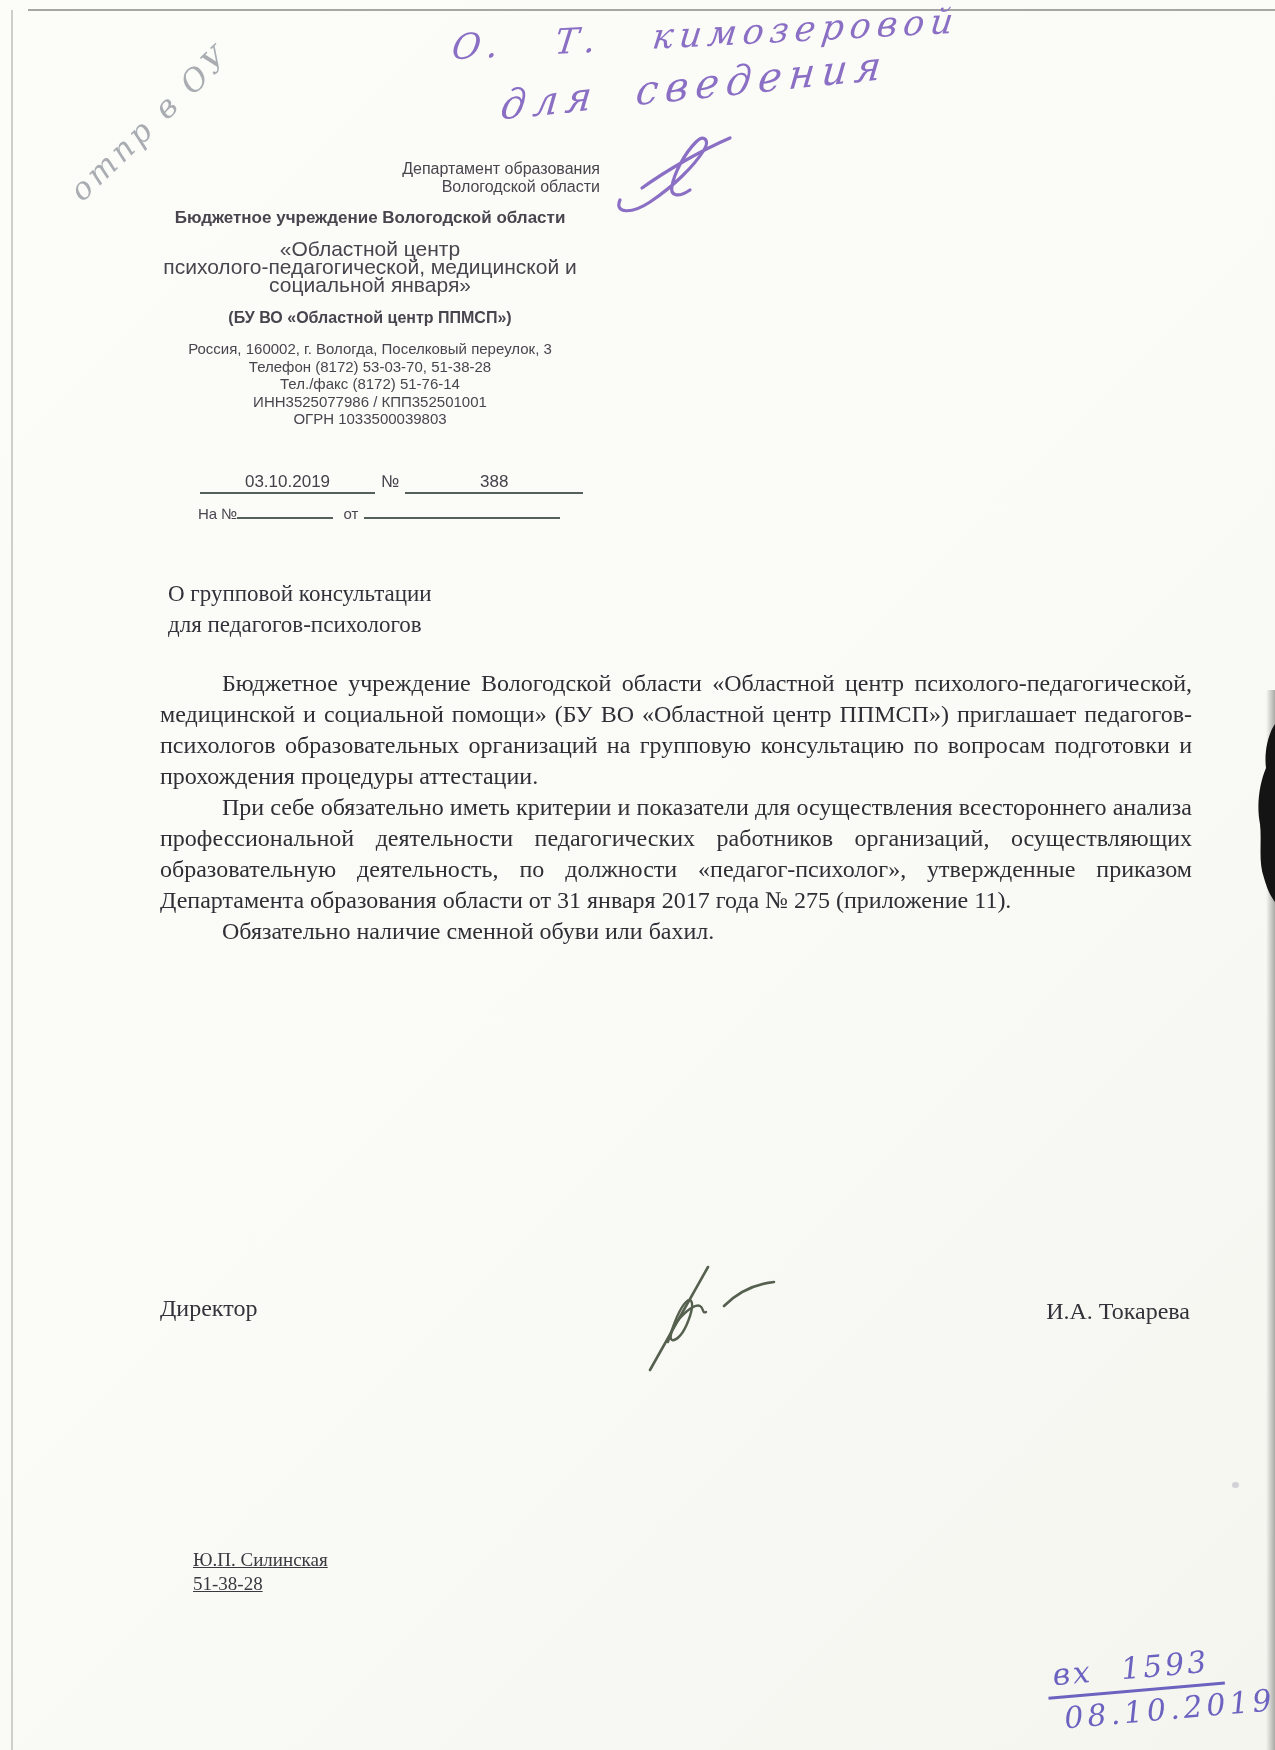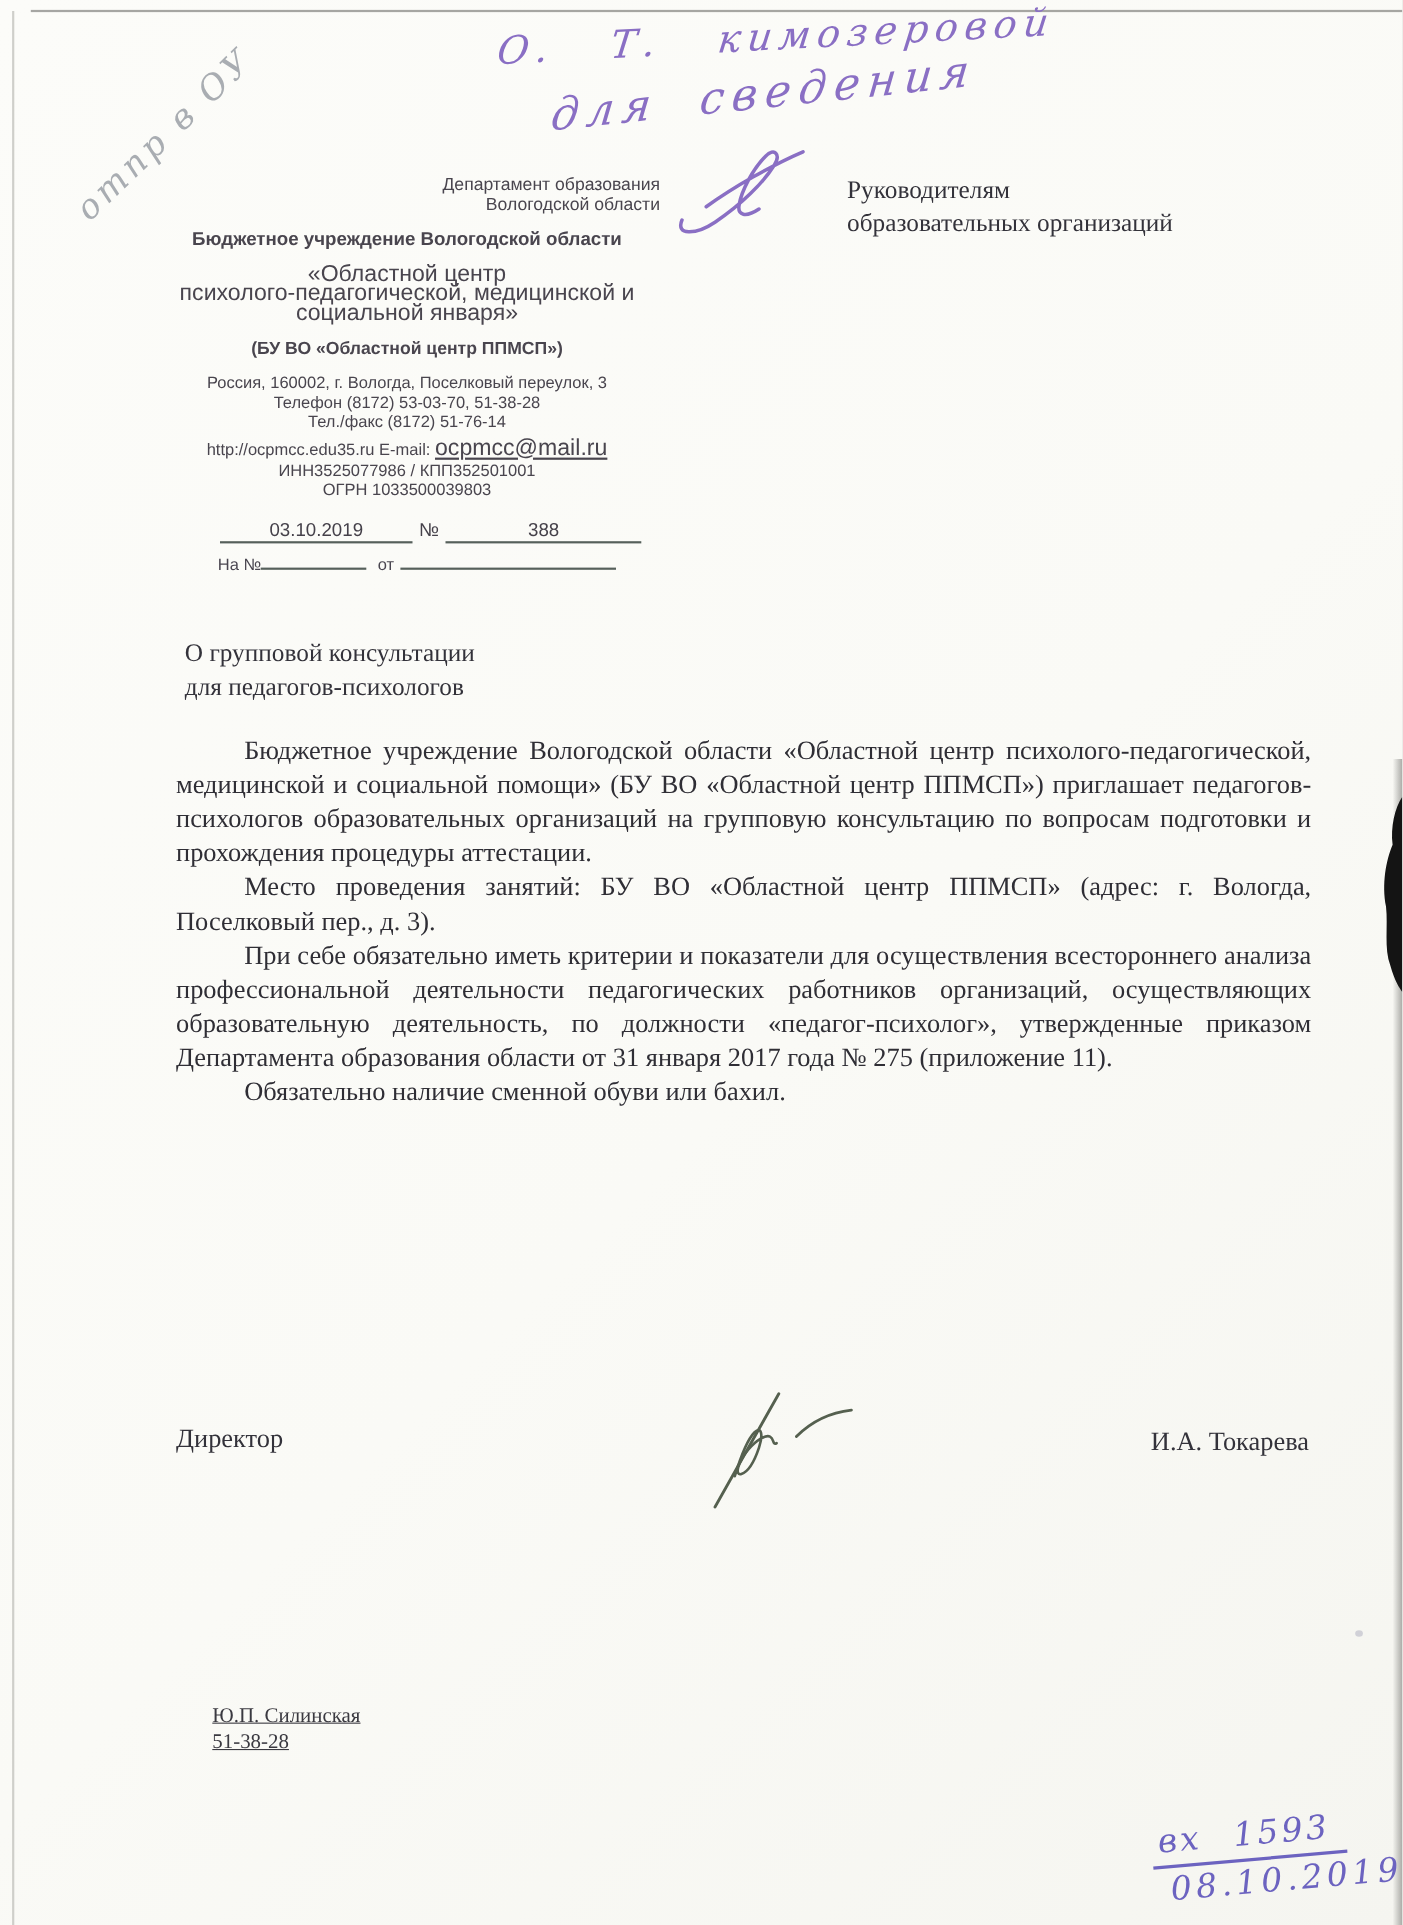--- a/index.html
+++ b/index.html
@@ -118,46 +118,40 @@
     <div class="lh-dept">Департамент образования</div>
     <div class="lh-dept">Вологодской области</div>
     <div class="lh-org">Бюджетное учреждение Вологодской области</div>
     <div class="lh-name">«Областной центр</div>
     <div class="lh-name" style="margin-top:0;">психолого-педагогической, медицинской и</div>
     <div class="lh-name" style="margin-top:0;">социальной января»</div>
     <div class="lh-abbr">(БУ ВО «Областной центр ППМСП»)</div>
     <div class="lh-addr">Россия, 160002,  г. Вологда, Поселковый переулок, 3</div>
     <div class="lh-addr" style="margin-top:0;">Телефон (8172) 53-03-70, 51-38-28</div>
     <div class="lh-addr" style="margin-top:0;">Тел./факс (8172) 51-76-14</div>
-    <div class="lh-web"><span>http://ocpmcc.edu35.ru E-mail: </span><span class="lh-email">ocpmcc@mail.ru</span></div>
     <div class="lh-codes">ИНН3525077986 / КПП352501001</div>
     <div class="lh-codes">ОГРН 1033500039803</div>
   </div>
 
   <div class="ref-row date-row">
     <span class="useg useg-date">03.10.2019</span><span class="nsign">№</span><span class="useg useg-num">388</span>
   </div>
 
   <div class="ref-row na-row">
     <span>На №</span><span class="useg useg-na"></span><span class="ot-label">от</span><span class="useg useg-ot"></span>
   </div>
 
-  <div class="recipient">
-    <div>Руководителям</div>
-    <div>образовательных организаций</div>
-  </div>
 
   <div class="subject">
     <div>О групповой консультации</div>
     <div>для педагогов-психологов</div>
   </div>
 
   <div class="body-text">
     <p>Бюджетное учреждение Вологодской области «Областной центр психолого-педагогической, медицинской и социальной помощи» (БУ ВО «Областной центр ППМСП») приглашает педагогов-психологов образовательных организаций на групповую консультацию по вопросам подготовки и прохождения процедуры аттестации.</p>
-    <p>Место проведения занятий: БУ ВО «Областной центр ППМСП» (адрес: г. Вологда, Поселковый пер., д. 3).</p>
     <p>При себе обязательно иметь критерии и показатели для осуществления всестороннего анализа профессиональной деятельности педагогических работников организаций, осуществляющих образовательную деятельность, по должности «педагог-психолог», утвержденные приказом Департамента образования области от 31 января 2017 года № 275 (приложение 11).</p>
     <p>Обязательно наличие сменной обуви или бахил.</p>
   </div>
 
   <svg class="sig-svg" width="170" height="125" viewBox="0 0 170 125">
     <path d="M22 118 L 80 15" fill="none" stroke="#55604f" stroke-width="2.6" stroke-linecap="round"></path>
     <path d="M40 90 C 46 70, 52 56, 58 50 C 64 44, 66 52, 62 64 C 58 76, 52 86, 46 88 C 40 90, 42 78, 52 66 C 60 57, 68 52, 72 54 C 76 56, 74 62, 78 60" fill="none" stroke="#55604f" stroke-width="2.4" stroke-linecap="round"></path>
     <path d="M96 54 C 110 40, 128 32, 146 30" fill="none" stroke="#55604f" stroke-width="2.6" stroke-linecap="round"></path>
   </svg>
 

